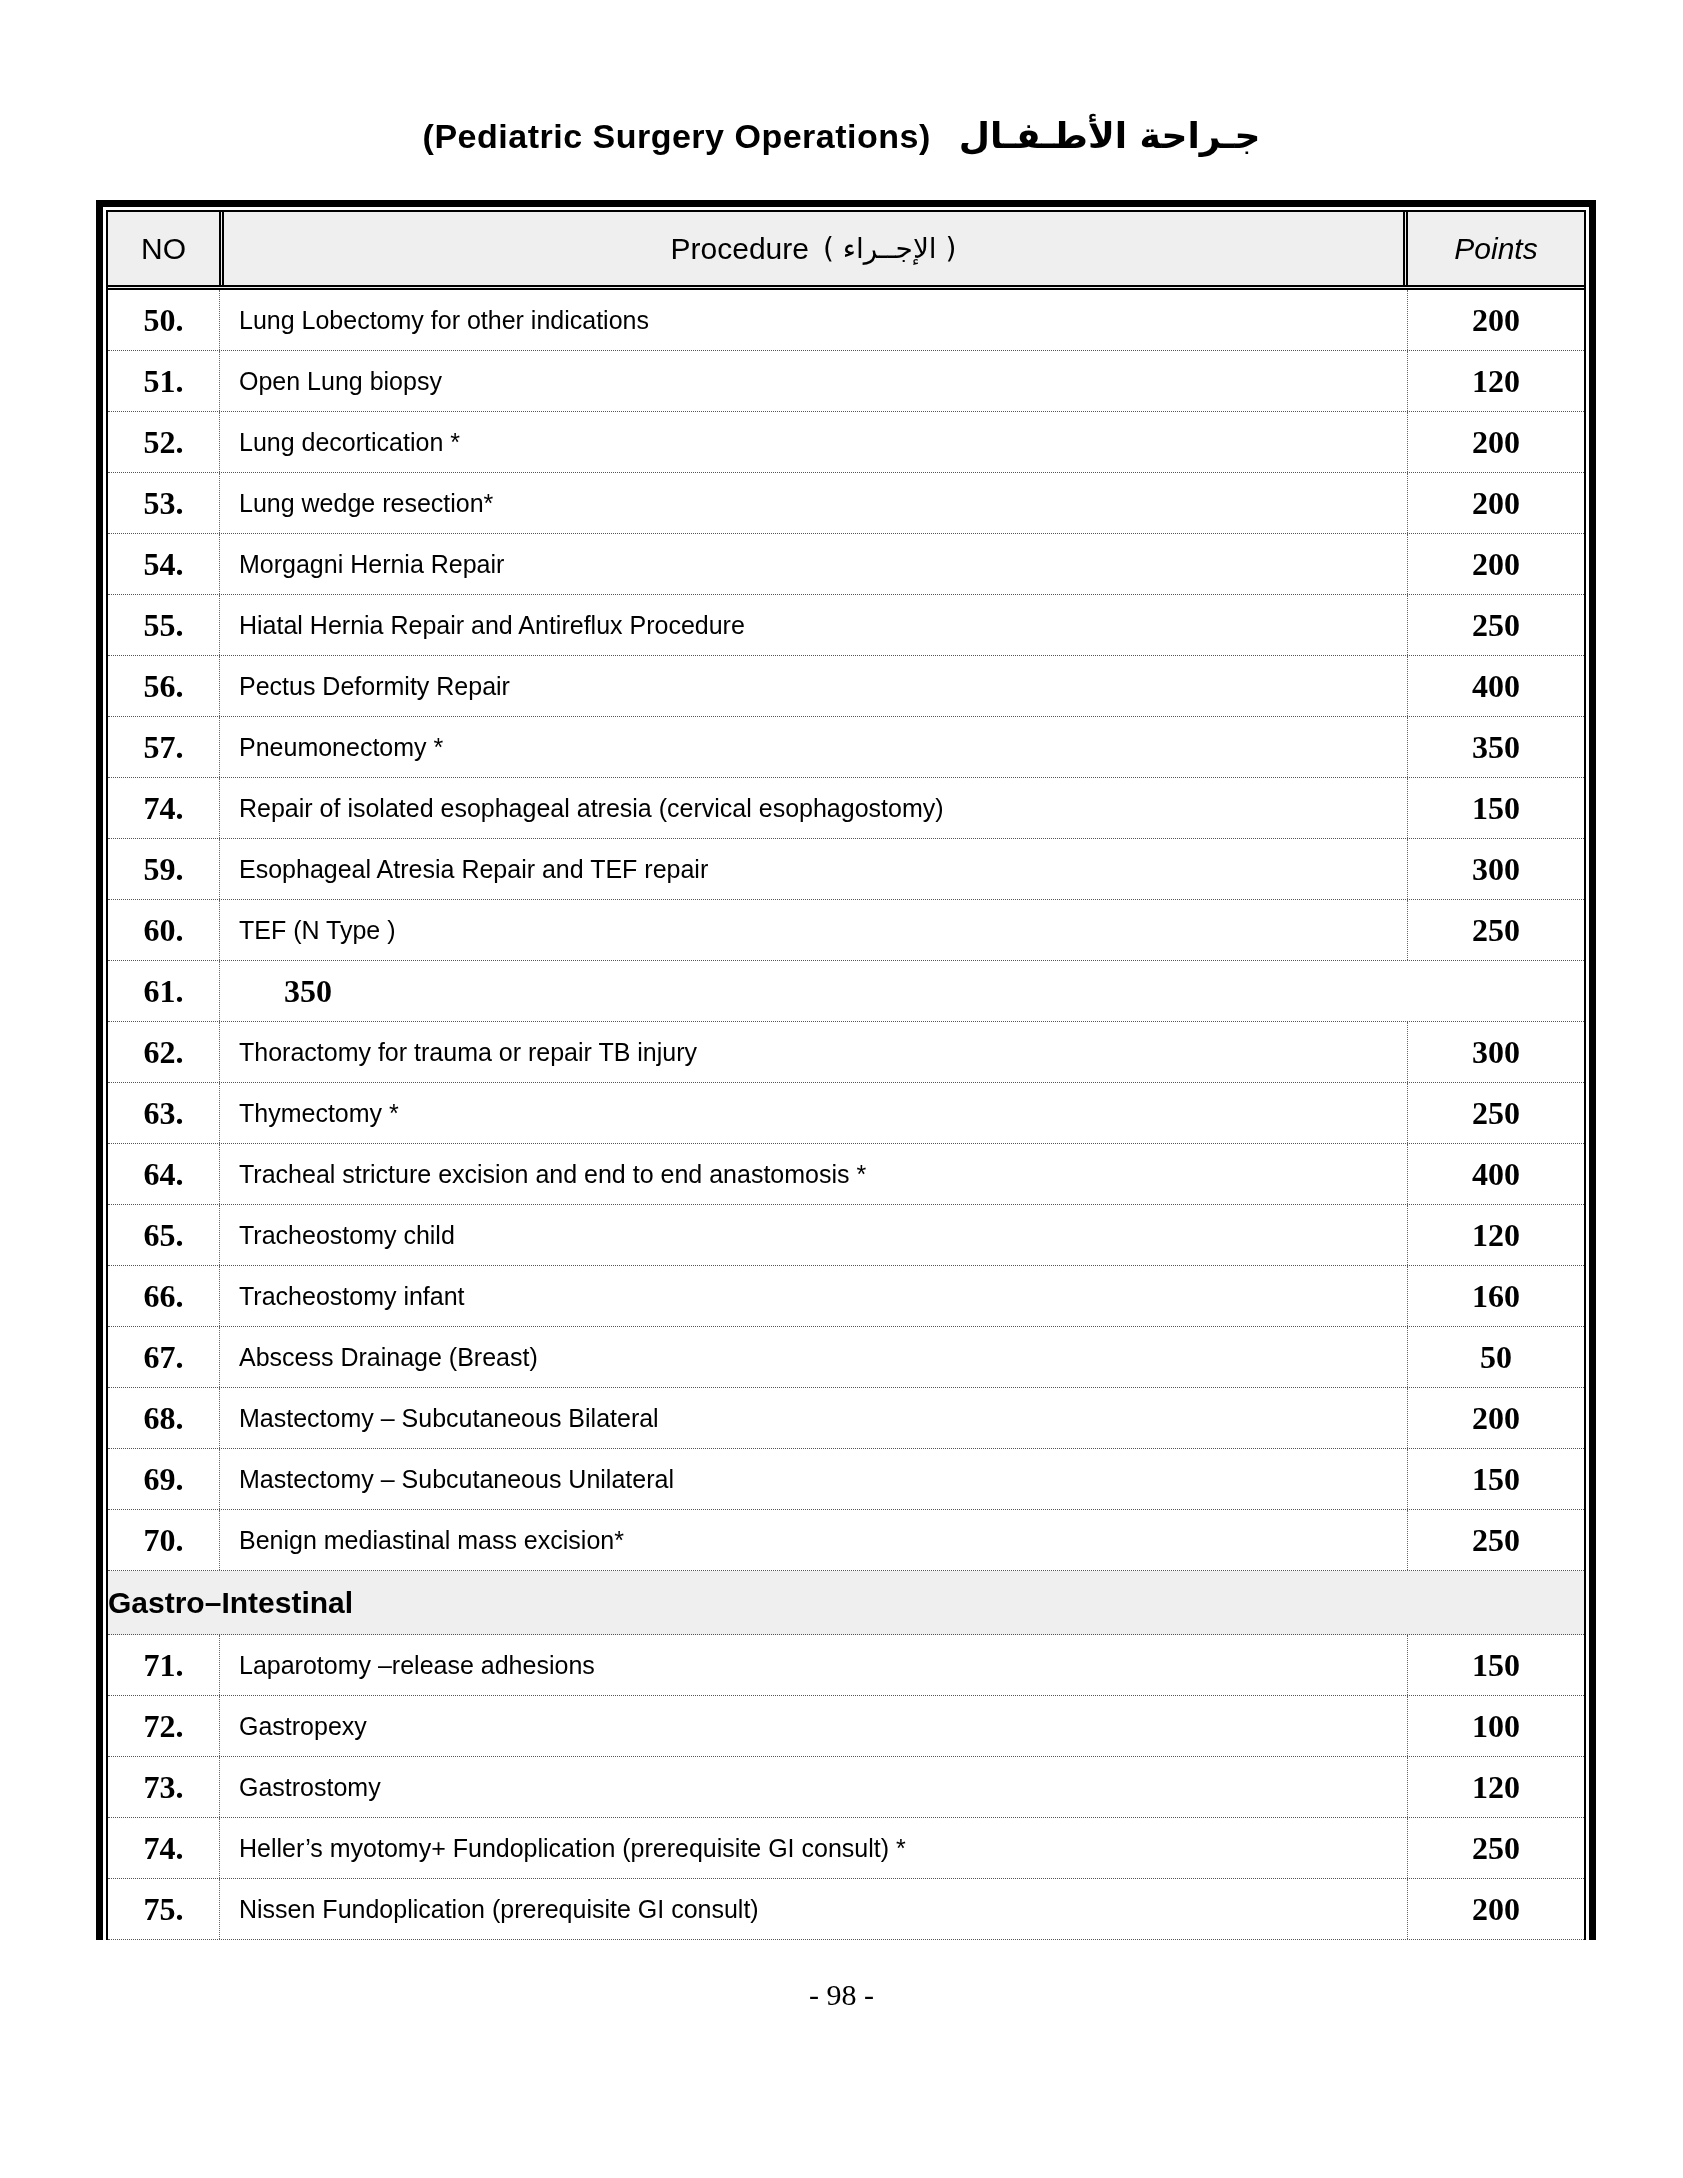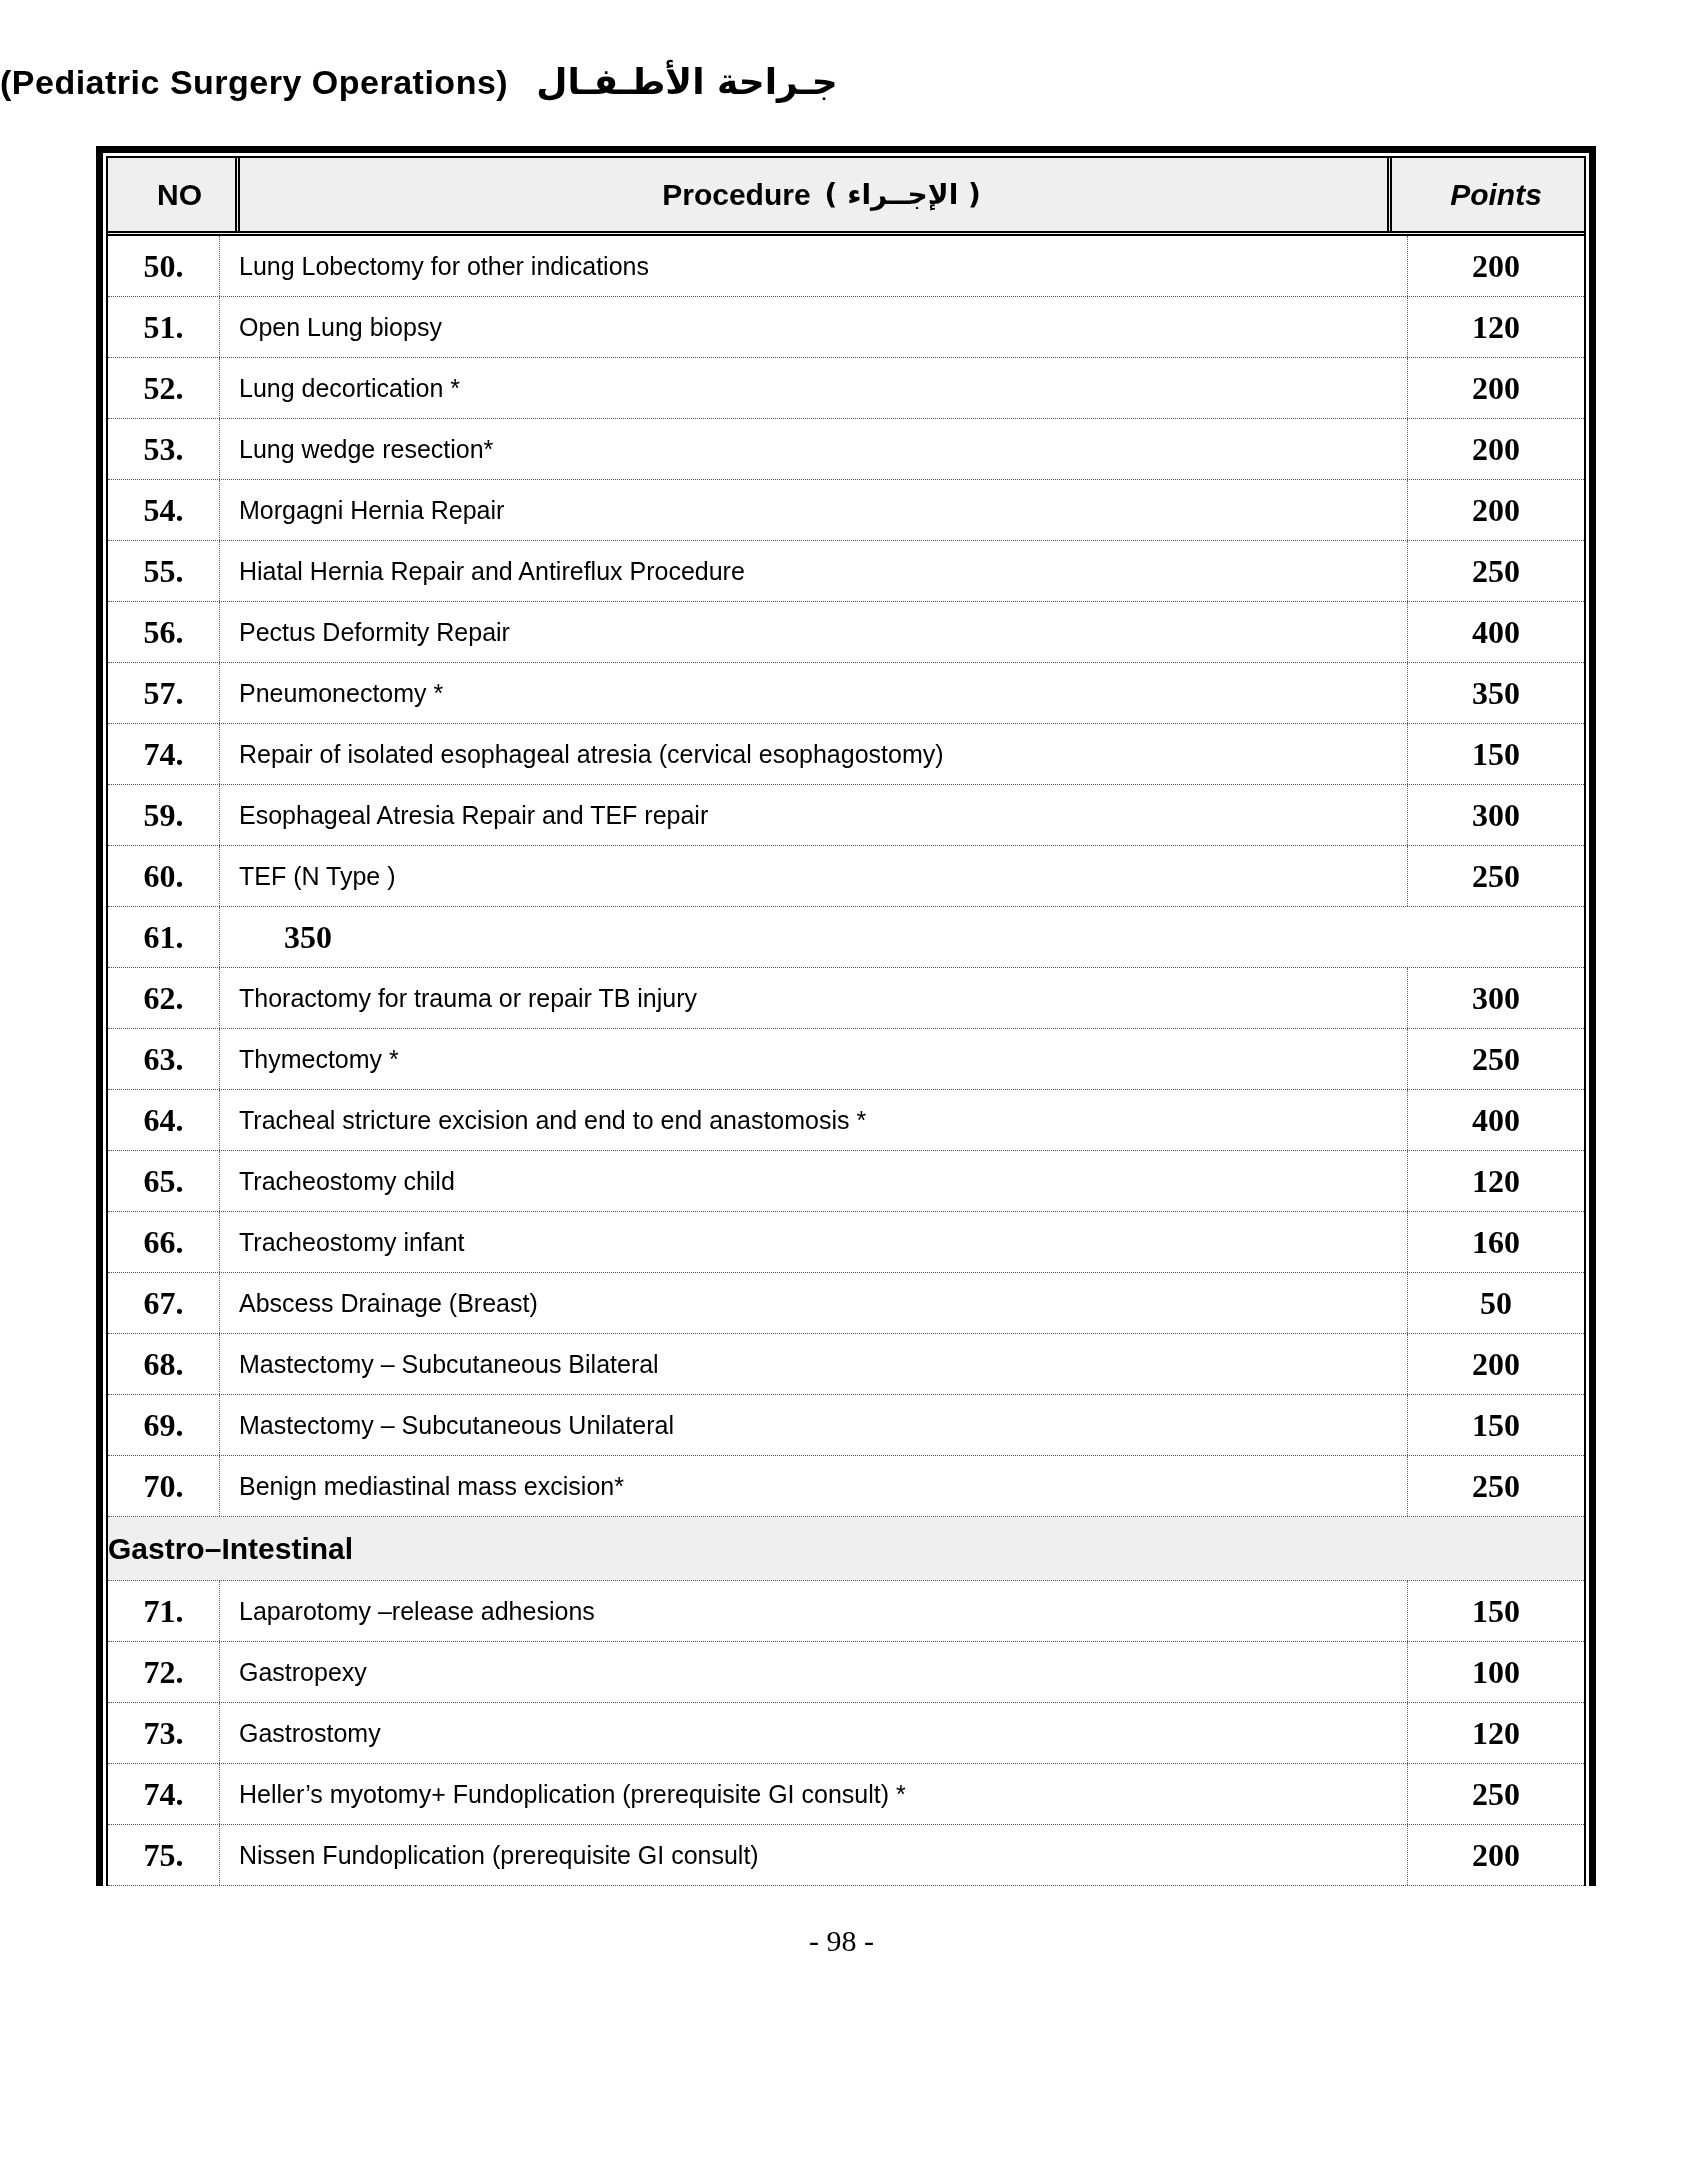--- a/index.html
+++ b/index.html
@@ -7,21 +7,22 @@
     width: 1683px; height: 2178px;
     background: #ffffff;
     overflow: hidden;
     font-family: "Liberation Sans", sans-serif;
     color: #000;
   }
   .page { position: relative; width: 1683px; height: 2178px; }
 
   
   .title {
-    padding-top: 61px;
+    padding-top: 115px;
+    text-align: center;
     white-space: nowrap;
   }
   .title-en {
     font-weight: bold;
     font-size: 34px;
     letter-spacing: 0.5px;
   }
   .title-ar {
     font-family: "DejaVu Sans", sans-serif;
     font-weight: bold;
@@ -49,23 +50,22 @@
     display: flex;
     align-items: stretch;
     background: #efefef;
     border-bottom: 5px double #000;
     height: 73px;
   }
   .th {
     display: flex;
     align-items: center;
     justify-content: center;
-    font-weight: bold;
+    font-weight: normal;
     font-size: 30px;
-    padding-left: 16px;
   }
   .th-no { width: 111px; }
   .th-proc {
     flex: 1;
     border-left: 5px double #000;
     border-right: 5px double #000;
     gap: 14px;
   }
   .th-proc .ar {
     font-family: "DejaVu Sans", sans-serif;

